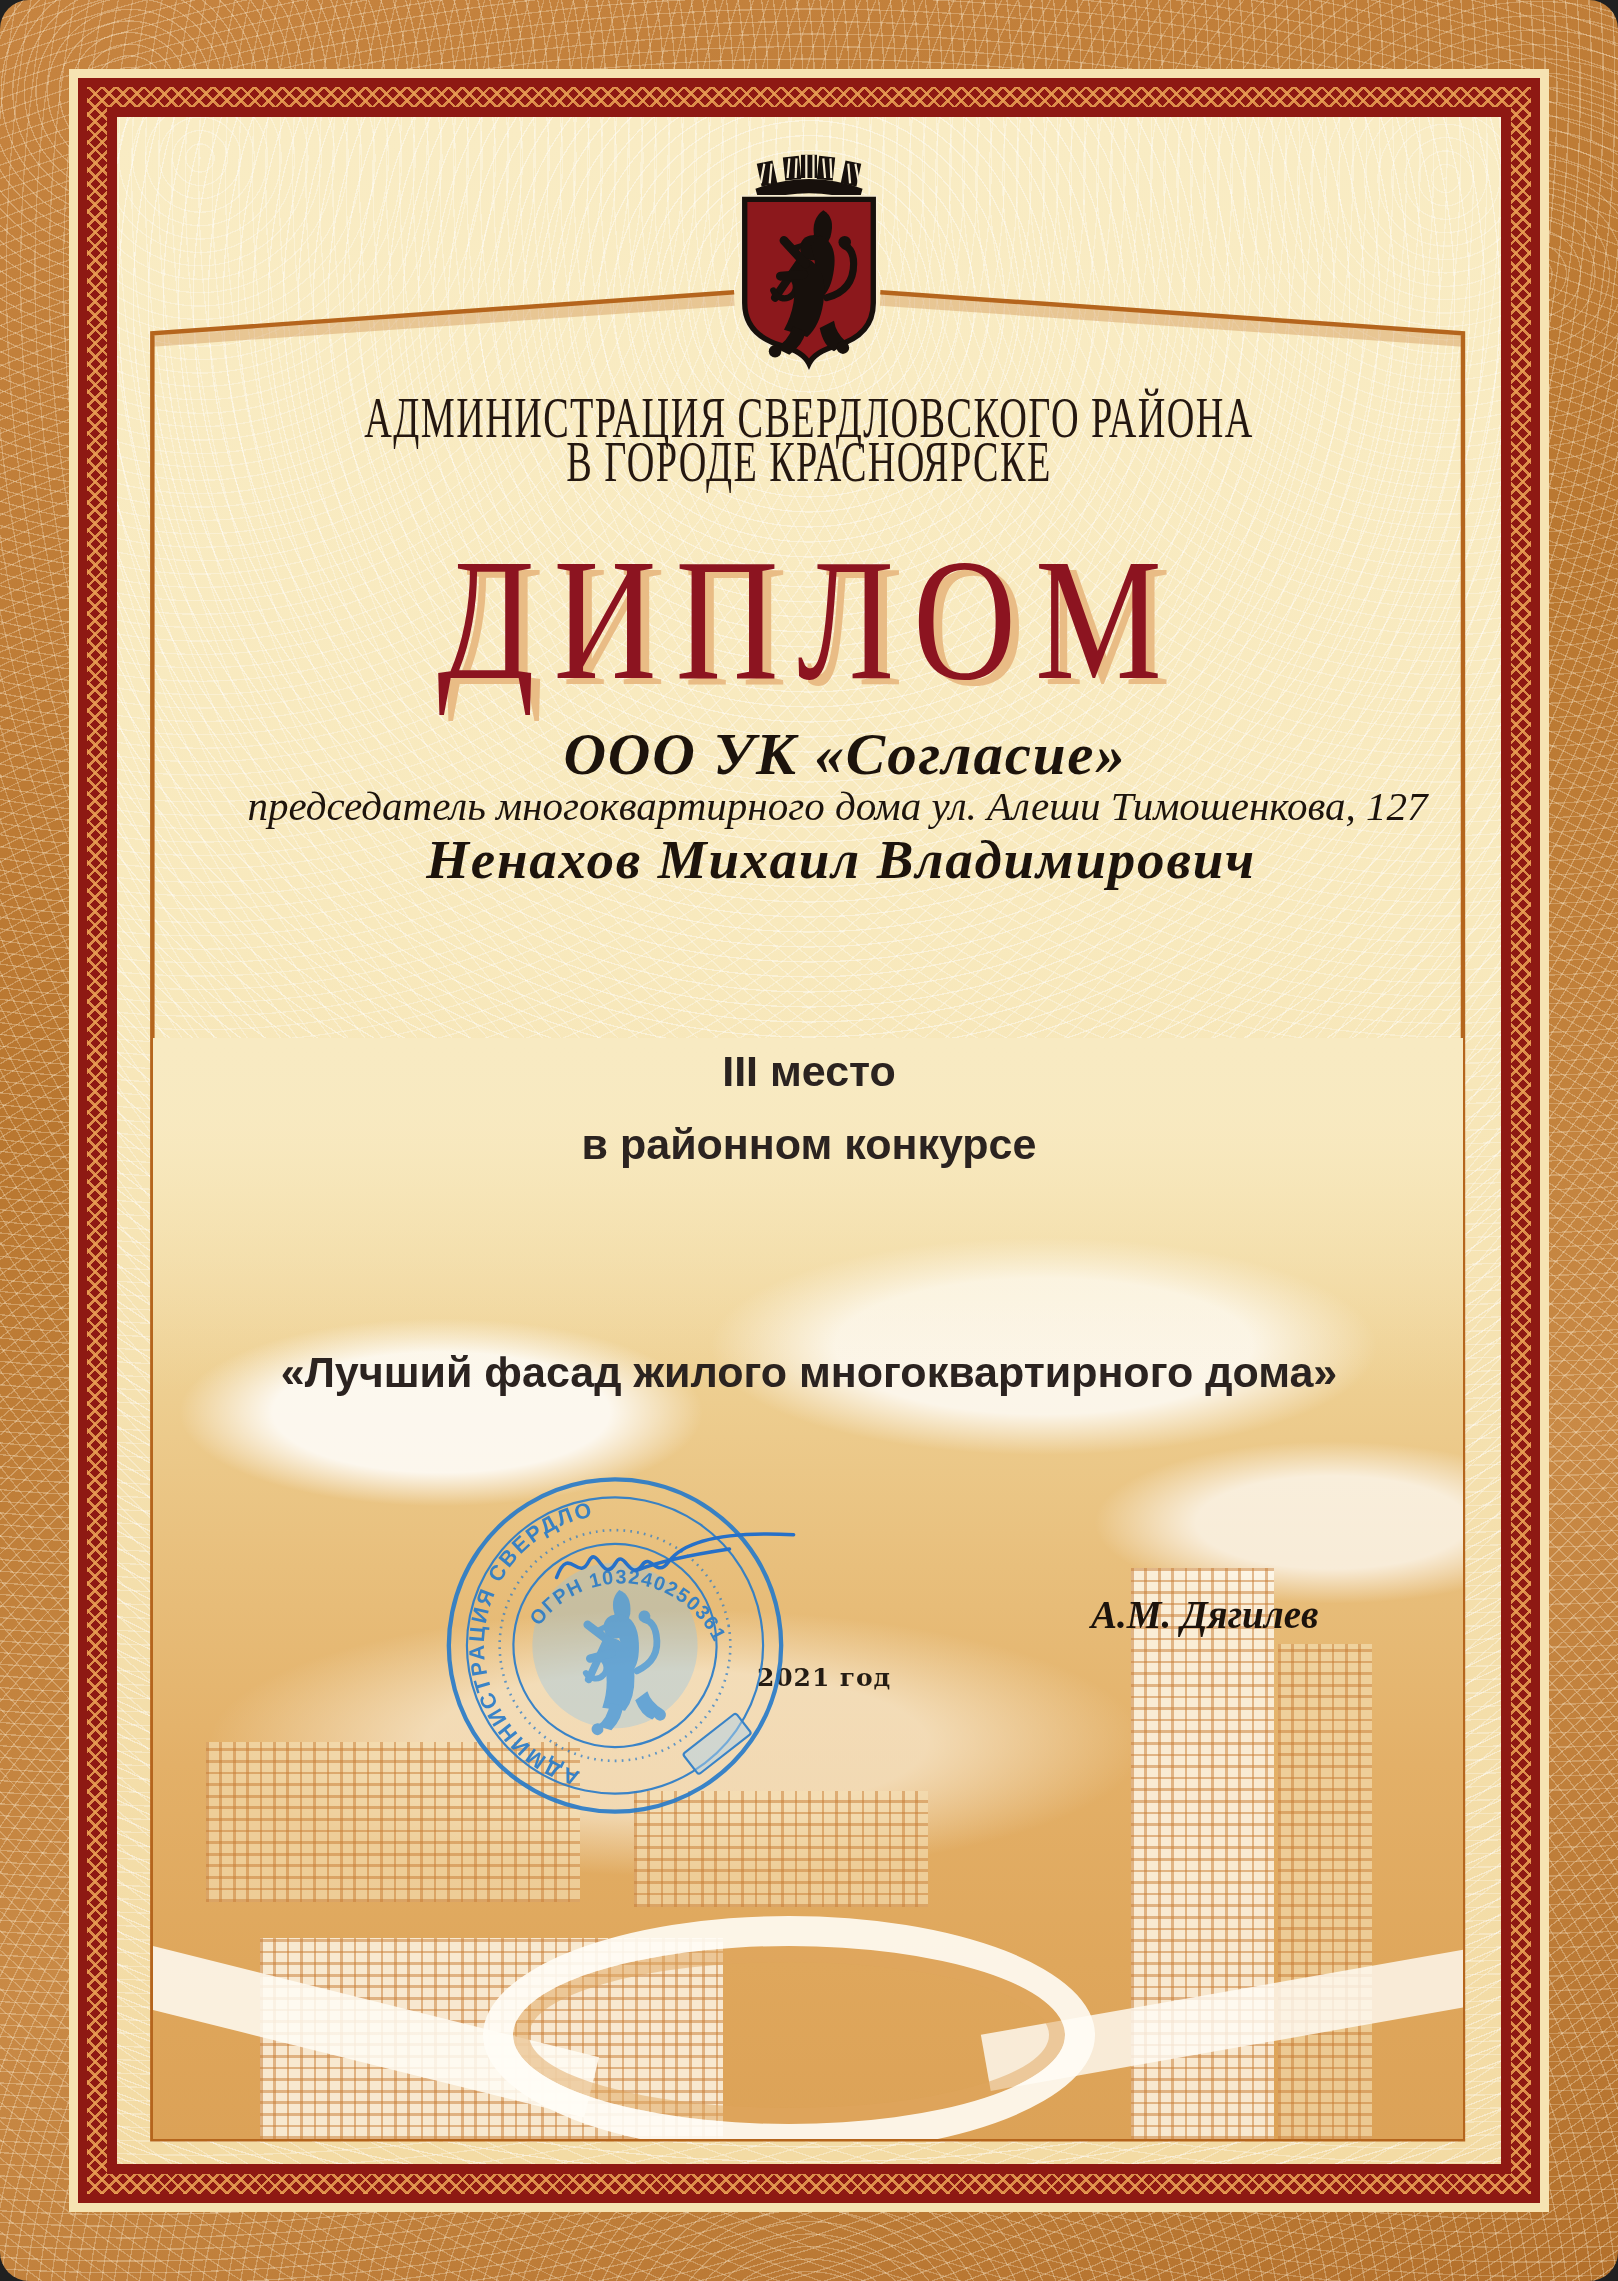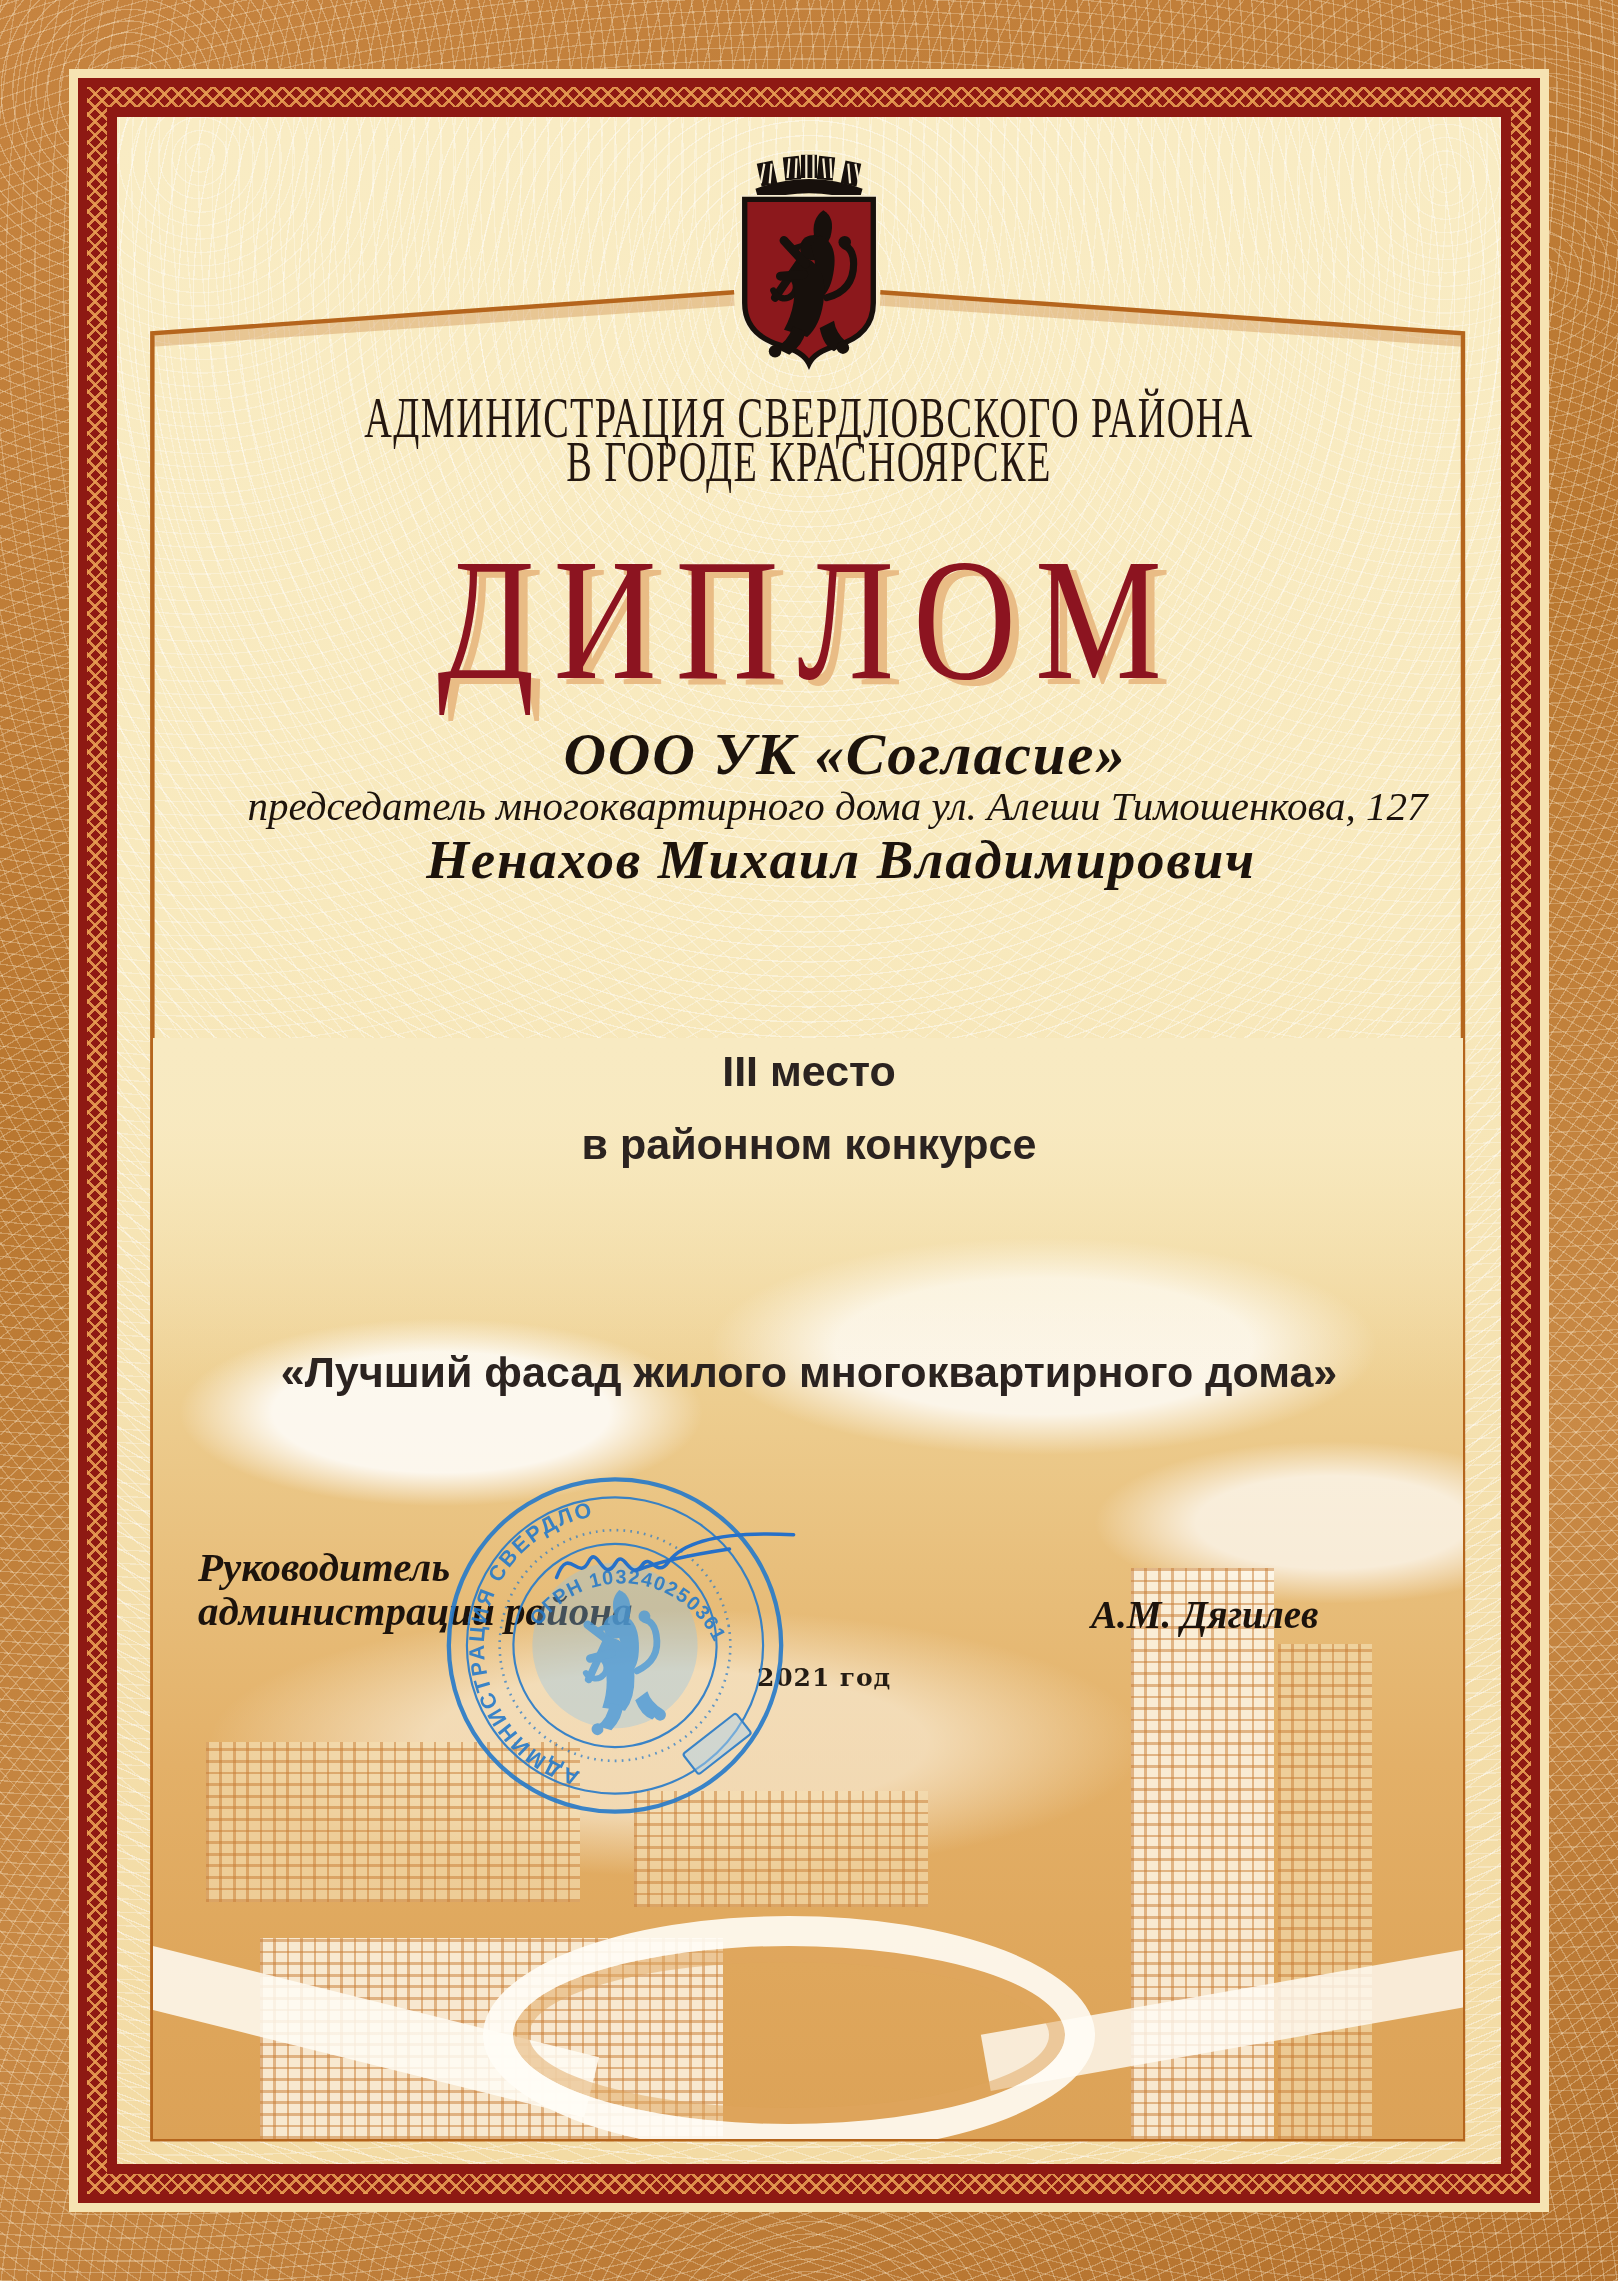--- a/index.html
+++ b/index.html
@@ -1,17 +1,17 @@
 <!DOCTYPE html>
 <html style="font-size:14.3px"><head>
 <meta charset="utf-8">
 <style>
   html,body{margin:0;padding:0;background:#202020;}
   .page{position:relative;width:1618px;height:2281px;overflow:hidden;
-        font-family:"Liberation Serif",serif;}
+        font-family:"Liberation Serif",serif;border-radius:29px;}
 
   
   .b-orange{position:absolute;inset:0;background:
      repeating-radial-gradient(circle at 8% 4%, rgba(255,244,220,.30) 0 1.3px, transparent 1.3px 11.6px),
      repeating-radial-gradient(circle at 95% 12%, rgba(255,244,220,.26) 0 1.3px, transparent 1.3px 14.3px),
      repeating-radial-gradient(circle at 50% 104%, rgba(255,244,220,.28) 0 1.3px, transparent 1.3px 12.5px),
      linear-gradient(160deg,#c68440 0%,#b97730 40%,#c98a46 70%,#b3702b 100%);}
   .b-cream{position:absolute;inset:69px;background:#f6e3b2;}
   .b-red1{position:absolute;inset:78px;background:#8e1913;}
   .b-orn{position:absolute;inset:87px;background:
@@ -156,24 +156,20 @@
   <div class="cline title" style="top:533px">ДИПЛОМ</div>
 
   <div class="cline serifline" style="top:725px;left:36px;font-size:59px;font-weight:bold;letter-spacing:1.8px">ООО УК «Согласие»</div>
   <div class="cline serifline" style="top:786px;left:28.5px;font-size:41px">председатель многоквартирного дома ул. Алеши Тимошенкова, 127</div>
   <div class="cline serifline" style="top:832px;left:32px;font-size:55px;font-weight:bold;letter-spacing:1.8px">Ненахов Михаил Владимирович</div>
 
   <div class="cline sansline" style="top:1011px;font-size:43px">III место</div>
   <div class="cline sansline" style="top:1084px;font-size:43px">в районном конкурсе</div>
   <div class="cline sansline" style="top:1312px;font-size:43px">«Лучший фасад жилого многоквартирного дома»</div>
 
-  <div class="sig-title">
-    <div>Руководитель</div>
-    <div>администрации района</div>
-  </div>
   <div class="sig-name">А.М. Дягилев</div>
   <div class="year">2021 год</div>
 
   <svg class="stamp" width="378" height="365" viewBox="0 0 424 424">
     <g transform="rotate(-10 212 212)" stroke="#2a7cc9" fill="none">
       <circle cx="212" cy="212" r="193" stroke-width="5"></circle>
       <circle cx="212" cy="212" r="172" stroke-width="2.5"></circle>
       <circle cx="212" cy="212" r="134" stroke-width="3" stroke-dasharray="2 6" opacity=".8"></circle>
       <circle cx="212" cy="212" r="118" stroke-width="2.5"></circle>
       <circle cx="212" cy="212" r="96" fill="rgba(140,195,235,.38)" stroke="none"></circle>

